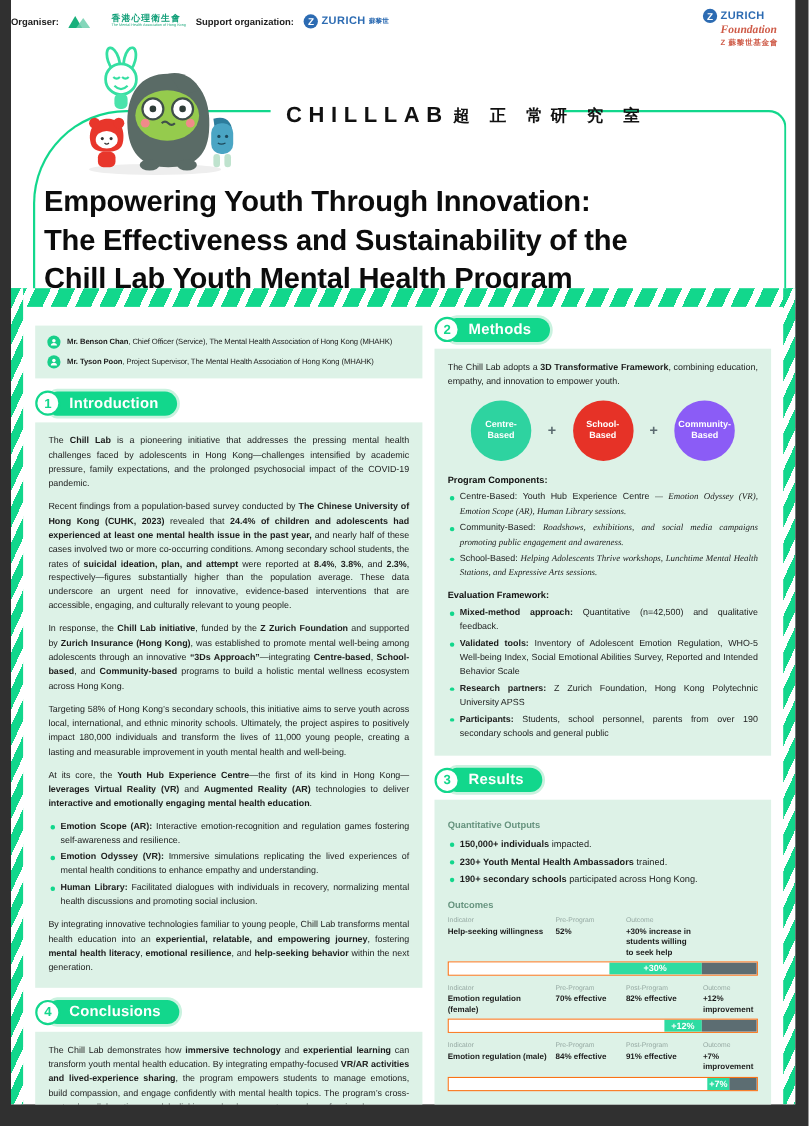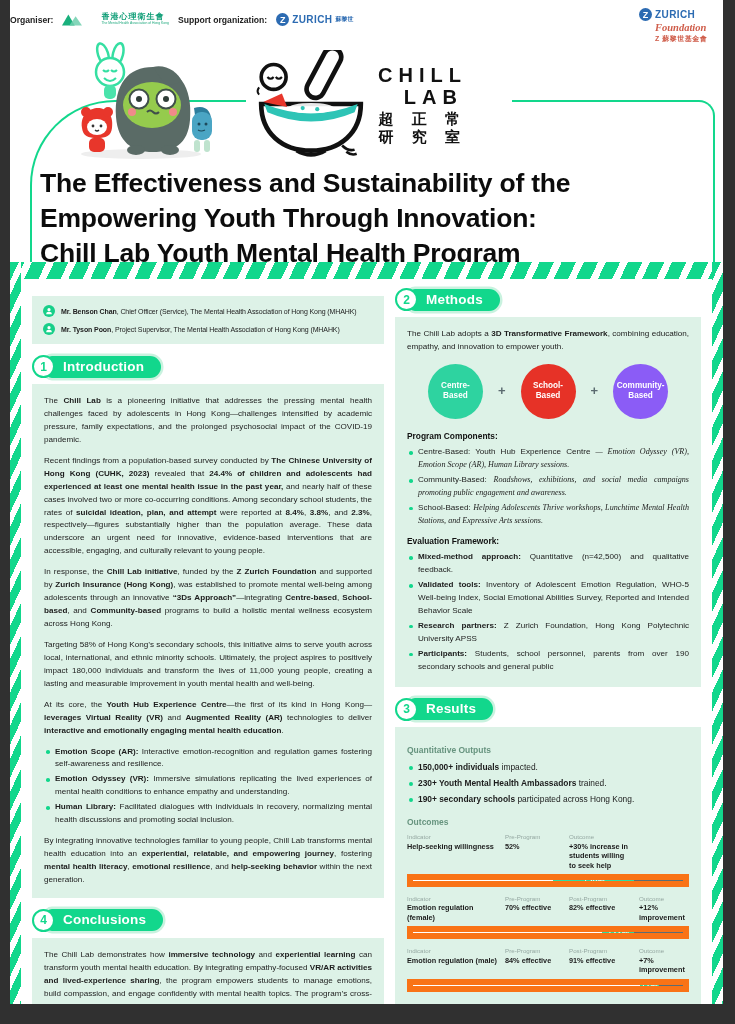--- a/index.html
+++ b/index.html
@@ -30,21 +30,21 @@
   .foundation{position:absolute;top:8px;right:-8px;width:92px;display:flex;flex-direction:column;align-items:flex-start;gap:1px;z-index:5}
   .fnd-script{font-family:"Liberation Serif",serif;font-style:italic;font-weight:700;color:var(--zred);font-size:10.5px;margin-left:16px}
   .fnd-zh{font-size:7px;color:var(--zred);font-weight:700;margin-left:16px;letter-spacing:.5px}
 
   
   .frame-line{position:absolute;left:20px;right:8px;top:100px;height:163px;border:2.5px solid var(--accent);border-bottom:none;border-radius:85px 16px 0 0;z-index:0}
 
   
   .mascots{position:absolute;left:46px;top:42px;width:162px;height:120px;z-index:2}
   .chill-logo{position:absolute;left:236px;top:48px;width:266px;height:114px;background:#fff;display:flex;align-items:center;gap:8px;z-index:2;padding-left:6px}
-  .chill-text{display:flex;flex-direction:column;align-items:flex-end;line-height:1.12;color:#111}
+  .chill-text{display:flex;flex-direction:row;align-items:center;line-height:1.12;color:#111}
   .chill-en{font-size:20px;font-weight:900;letter-spacing:6px}
   .chill-en.lab{align-self:flex-end;margin-right:4px}
   .chill-zh{font-size:15px;font-weight:800;letter-spacing:7px;margin-top:2px;white-space:nowrap}
 
   
   .title{position:absolute;left:30px;top:166px;width:672px;font-size:26.5px;font-weight:900;line-height:1.33;color:#0c0c0c;letter-spacing:-.2px;z-index:2}
 
   
   .stripe-h{position:absolute;left:0;top:262px;width:713px;height:17px;background:repeating-linear-gradient(115deg,var(--accent) 0 13px,#fff 13px 20px);z-index:3}
   .stripe-v{position:absolute;top:262px;bottom:0;width:11px;background:repeating-linear-gradient(115deg,var(--accent) 0 8px,#fff 8px 14px);z-index:3}
@@ -82,21 +82,21 @@
   .plus{color:#5b6b70;font-weight:800;font-size:13px}
   .subtitle{font-weight:800;font-size:8.4px;margin:7px 0 3px;color:#111}
 
   
   .subhead{color:var(--muted);font-weight:800;font-size:8.5px;margin:6px 0 4px}
   .qbullet{position:relative;padding-left:11px;margin-bottom:2.5px;font-size:8.4px}
   .qbullet::before{content:"";position:absolute;left:2px;top:4.8px;width:3.8px;height:3.8px;border-radius:50%;background:var(--accent)}
   .ogrid{display:grid;grid-template-columns:92px 58px 64px 1fr;column-gap:6px;margin-top:3px}
   .olabel{font-size:6.2px;color:#95a8a2;line-height:1.35}
   .oval{font-size:7.3px;font-weight:800;line-height:1.3;text-align:left}
-  .obar{display:flex;height:13px;margin:4px 0 8px;border:6px solid #f97316;background:#fff;overflow:hidden}
+  .obar{display:flex;height:13px;margin:4px 0 8px;border:1px solid #f97316;background:#fff;overflow:hidden}
   .seg{height:100%;flex:none}
   .seg.pre{background:#fff}
   .seg.gain{background:var(--barGreen);color:#fff;font-weight:800;font-size:8.2px;display:flex;align-items:center;justify-content:center;white-space:nowrap}
   .seg.rest{background:var(--barGray)}
 </style>
 </head>
 <body>
 
 <div class="poster">
 
@@ -196,22 +196,22 @@
     </svg>
     <div class="chill-text">
       <span class="chill-en">CHILL</span>
       <span class="chill-en lab">LAB</span>
       <span class="chill-zh">超 正 常</span>
       <span class="chill-zh">研 究 室</span>
     </div>
   </div>
 
   <div class="title">
+    <div>Empowering Youth Through Innovation:</div>
     <div>The Effectiveness and Sustainability of the</div>
-    <div>Empowering Youth Through Innovation:</div>
     <div>Chill Lab Youth Mental Health Program</div>
   </div>
 
   <div class="stripe-h"></div>
   <div class="stripe-v stripe-l"></div>
   <div class="stripe-v stripe-r"></div>
 
   <div class="cols">
 
     <div class="col-l">

